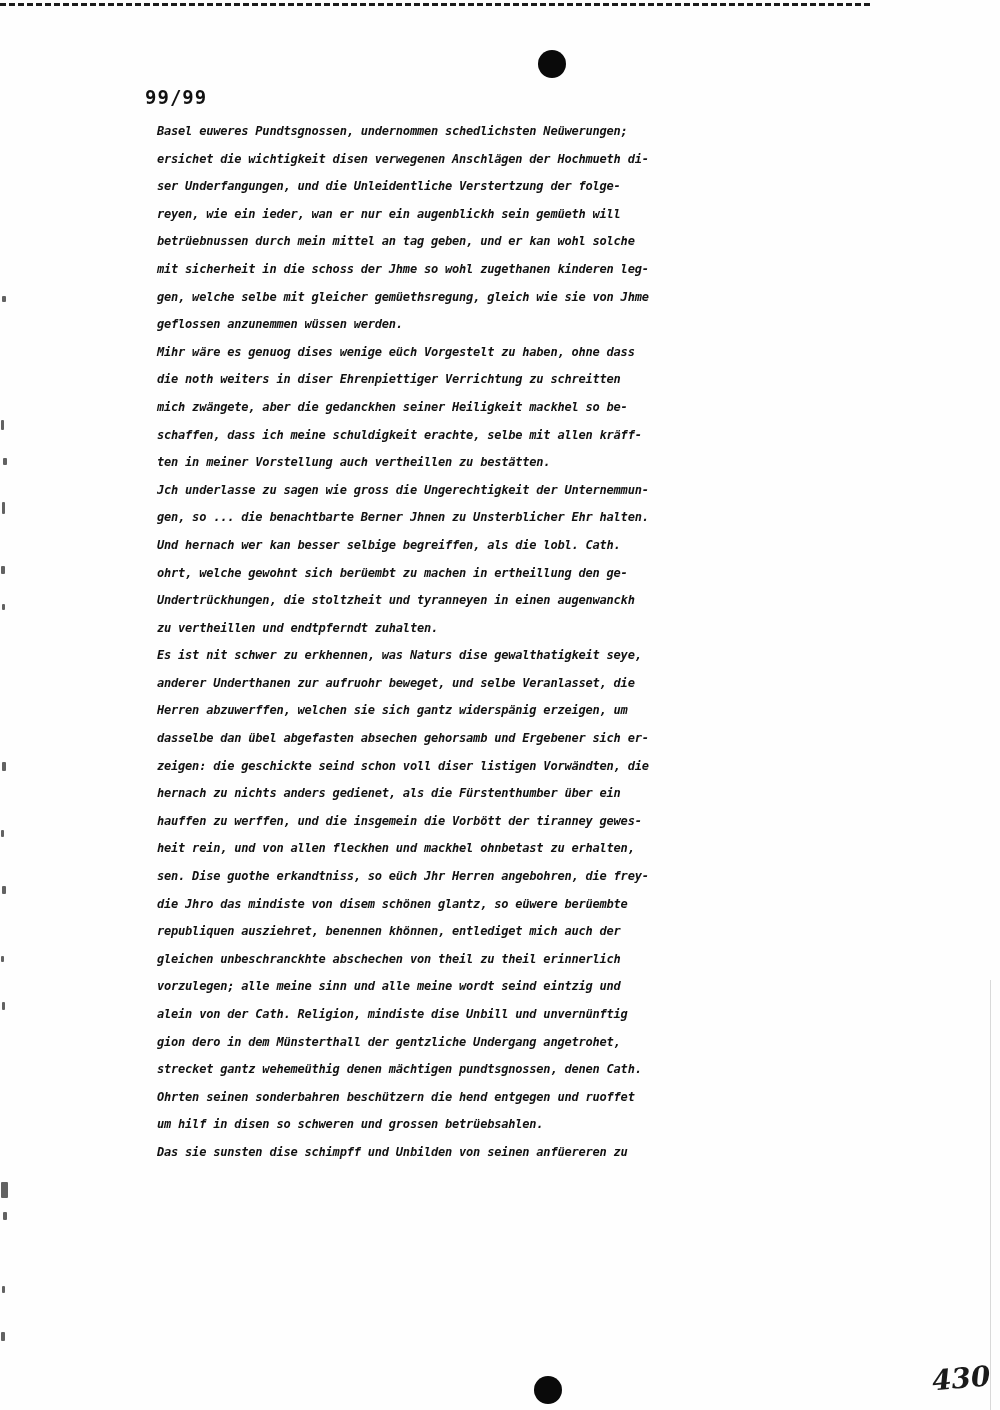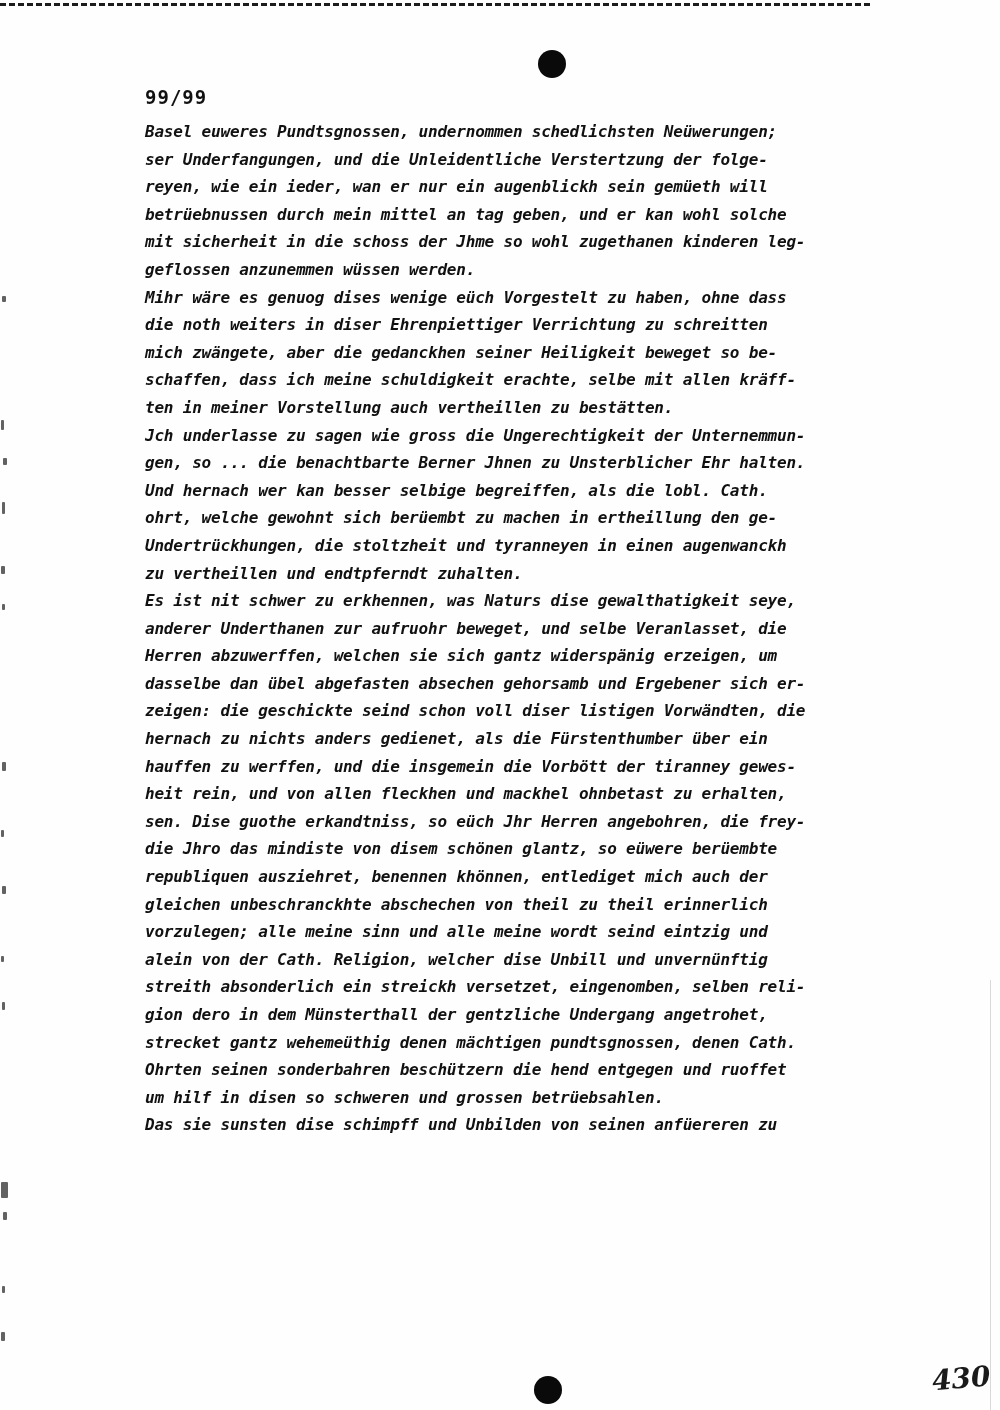--- a/index.html
+++ b/index.html
@@ -37,26 +37,26 @@
     position: absolute;
     left: 145px;
     top: 86px;
     font-size: 19px;
     font-weight: bold;
     letter-spacing: 1px;
     font-style: normal;
   }
   .text-block {
     position: absolute;
-    left: 145px;
+    left: 157px;
     top: 118px;
     width: 800px;
     font-style: italic;
     font-weight: bold;
-    font-size: 16px;
+    font-size: 12px;
     line-height: 27.6px;
     letter-spacing: -0.2px;
   }
   .text-block .line {
     white-space: pre;
   }
   .folio {
     position: absolute;
     left: 932px;
     top: 1362px;
@@ -88,28 +88,30 @@
 <div class="page">
 
   <div class="top-dashes"></div>
 
   <div class="hole hole-top"></div>
 
   <div class="page-num">99/99</div>
 
   <div class="text-block">
       <div class="line">Basel euweres Pundtsgnossen, undernommen schedlichsten Neüwerungen;</div>
+      <div class="line">ersichet die wichtigkeit disen verwegenen Anschlägen der Hochmueth di-</div>
       <div class="line">ser Underfangungen, und die Unleidentliche Verstertzung der folge-</div>
       <div class="line">reyen, wie ein ieder, wan er nur ein augenblickh sein gemüeth will</div>
       <div class="line">betrüebnussen durch mein mittel an tag geben, und er kan wohl solche</div>
       <div class="line">mit sicherheit in die schoss der Jhme so wohl zugethanen kinderen leg-</div>
+      <div class="line">gen, welche selbe mit gleicher gemüethsregung, gleich wie sie von Jhme</div>
       <div class="line">geflossen anzunemmen wüssen werden.</div>
       <div class="line">Mihr wäre es genuog dises wenige eüch Vorgestelt zu haben, ohne dass</div>
       <div class="line">die noth weiters in diser Ehrenpiettiger Verrichtung zu schreitten</div>
-      <div class="line">mich zwängete, aber die gedanckhen seiner Heiligkeit beweget so be-</div>
+      <div class="line">mich zwängete, aber die gedanckhen seiner Heiligkeit mackhel so be-</div>
       <div class="line">schaffen, dass ich meine schuldigkeit erachte, selbe mit allen kräff-</div>
       <div class="line">ten in meiner Vorstellung auch vertheillen zu bestätten.</div>
       <div class="line">Jch underlasse zu sagen wie gross die Ungerechtigkeit der Unternemmun-</div>
       <div class="line">gen, so ... die benachtbarte Berner Jhnen zu Unsterblicher Ehr halten.</div>
       <div class="line">Und hernach wer kan besser selbige begreiffen, als die lobl. Cath.</div>
       <div class="line">ohrt, welche gewohnt sich berüembt zu machen in ertheillung den ge-</div>
       <div class="line">Undertrückhungen, die stoltzheit und tyranneyen in einen augenwanckh</div>
       <div class="line">zu vertheillen und endtpferndt zuhalten.</div>
       <div class="line">Es ist nit schwer zu erkhennen, was Naturs dise gewalthatigkeit seye,</div>
       <div class="line">anderer Underthanen zur aufruohr beweget, und selbe Veranlasset, die</div>
@@ -117,22 +119,21 @@
       <div class="line">dasselbe dan übel abgefasten absechen gehorsamb und Ergebener sich er-</div>
       <div class="line">zeigen: die geschickte seind schon voll diser listigen Vorwändten, die</div>
       <div class="line">hernach zu nichts anders gedienet, als die Fürstenthumber über ein</div>
       <div class="line">hauffen zu werffen, und die insgemein die Vorbött der tiranney gewes-</div>
       <div class="line">heit rein, und von allen fleckhen und mackhel ohnbetast zu erhalten,</div>
       <div class="line">sen. Dise guothe erkandtniss, so eüch Jhr Herren angebohren, die frey-</div>
       <div class="line">die Jhro das mindiste von disem schönen glantz, so eüwere berüembte</div>
       <div class="line">republiquen ausziehret, benennen khönnen, entlediget mich auch der</div>
       <div class="line">gleichen unbeschranckhte abschechen von theil zu theil erinnerlich</div>
       <div class="line">vorzulegen; alle meine sinn und alle meine wordt seind eintzig und</div>
-      <div class="line">alein von der Cath. Religion, welcher dise Unbill und unvernünftig</div>
-      <div class="line">streith absonderlich ein streickh versetzet, eingenomben, selben reli-</div>
+      <div class="line">alein von der Cath. Religion, mindiste dise Unbill und unvernünftig</div>
       <div class="line">gion dero in dem Münsterthall der gentzliche Undergang angetrohet,</div>
       <div class="line">strecket gantz wehemeüthig denen mächtigen pundtsgnossen, denen Cath.</div>
       <div class="line">Ohrten seinen sonderbahren beschützern die hend entgegen und ruoffet</div>
       <div class="line">um hilf in disen so schweren und grossen betrüebsahlen.</div>
       <div class="line">Das sie sunsten dise schimpff und Unbilden von seinen anfüereren zu</div>
     </div>
 
   <div class="hole hole-bottom"></div>
 
   <div class="folio">430</div>

